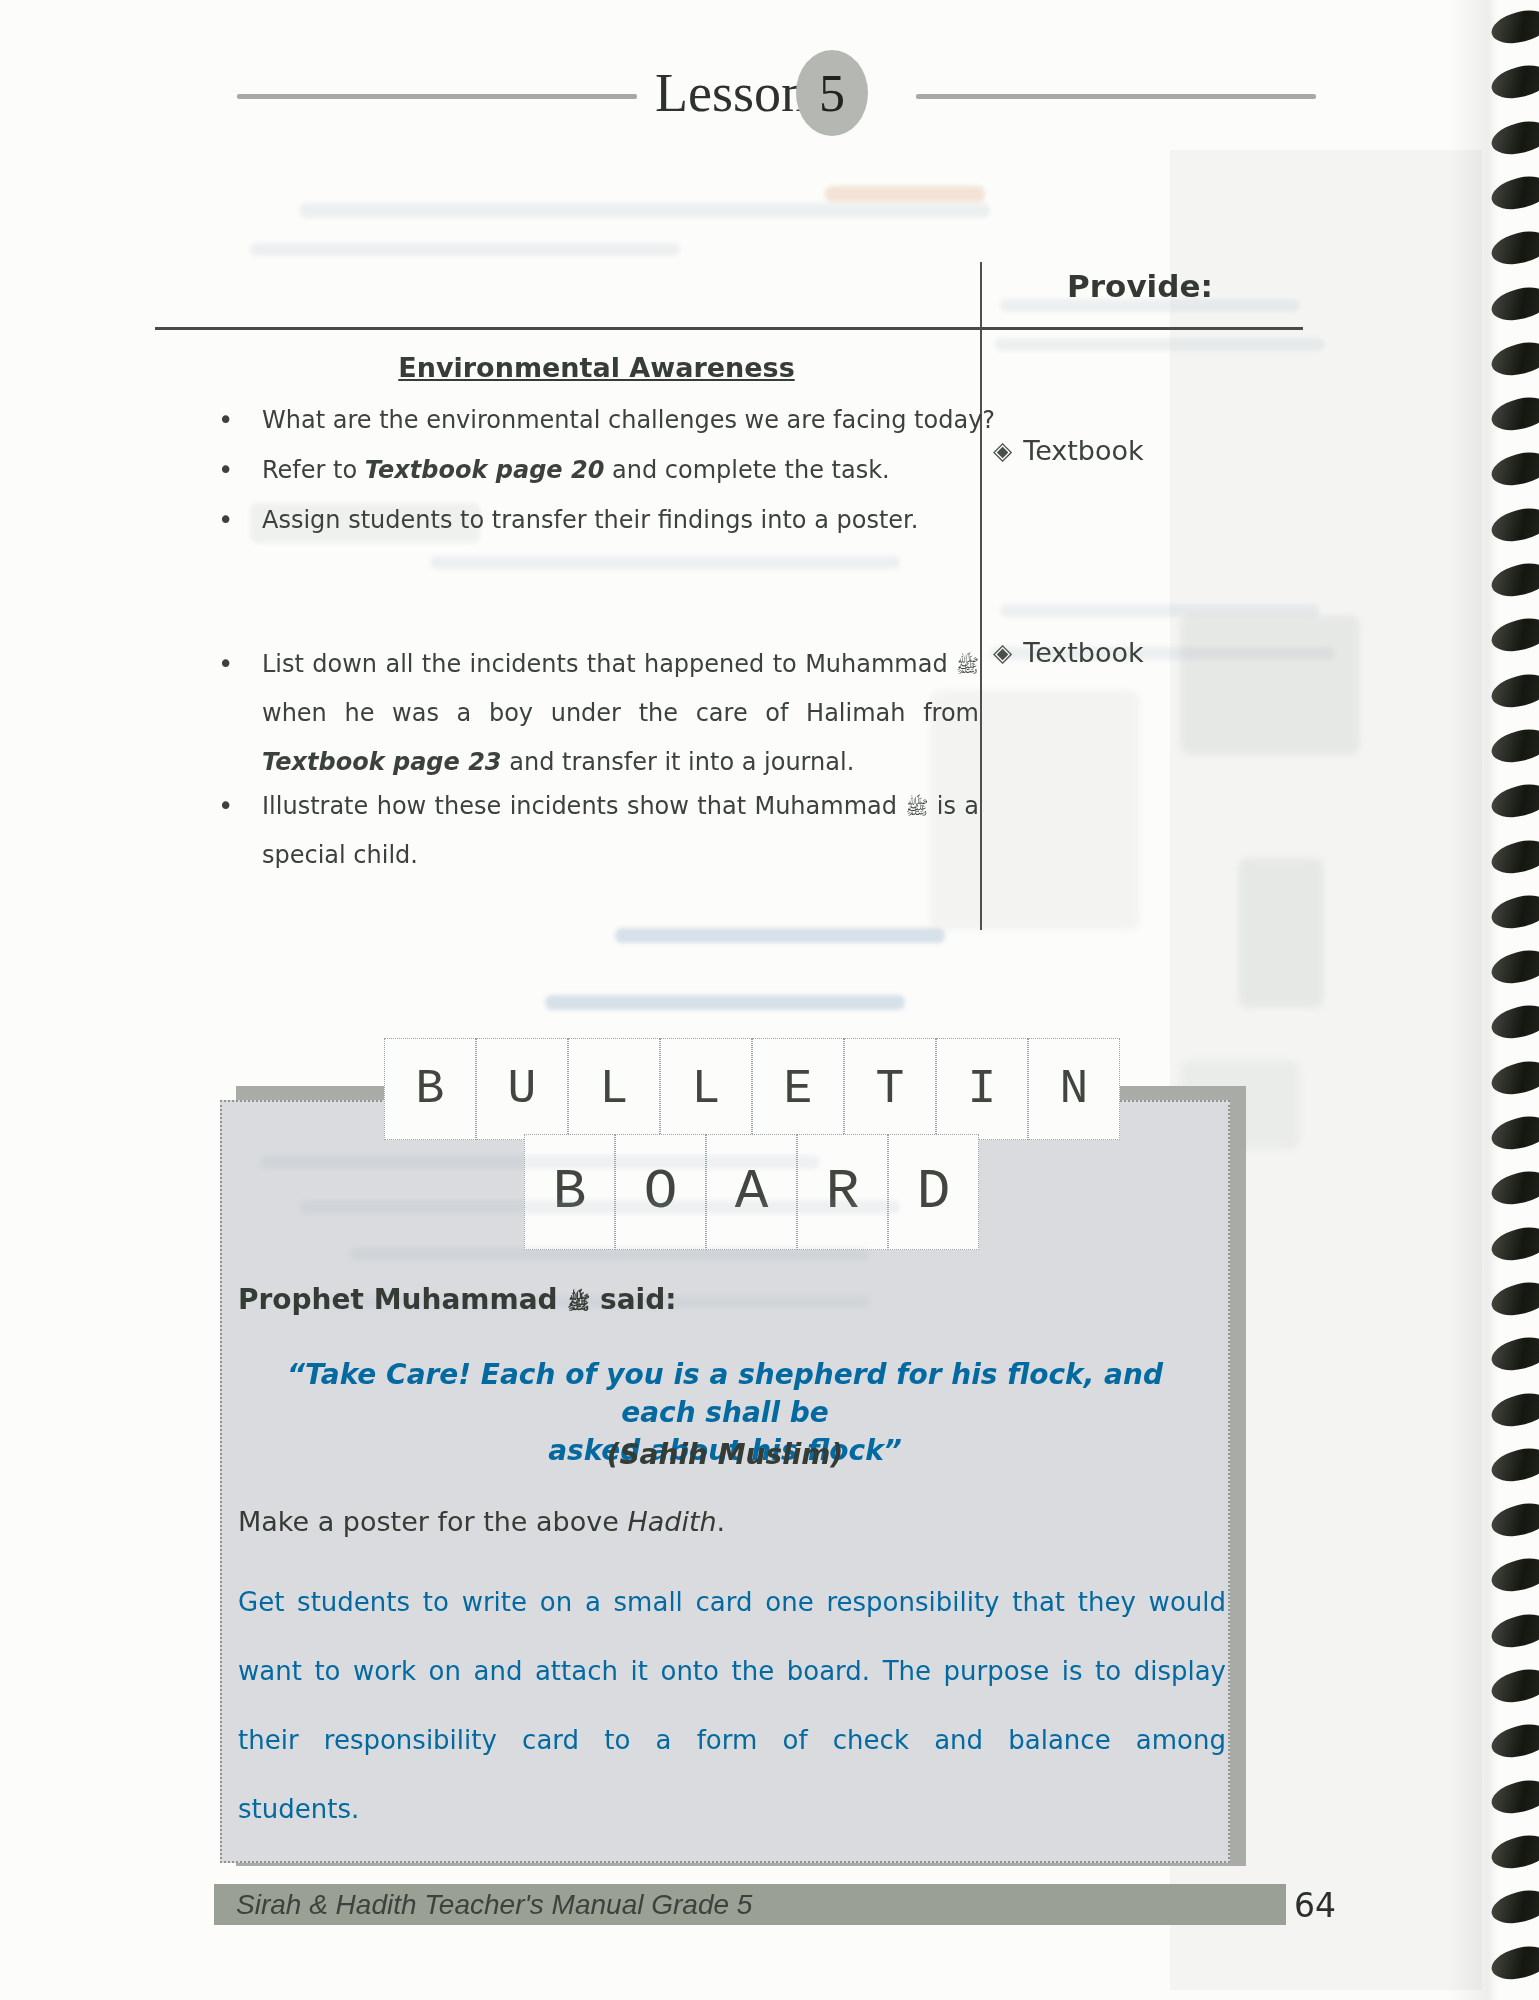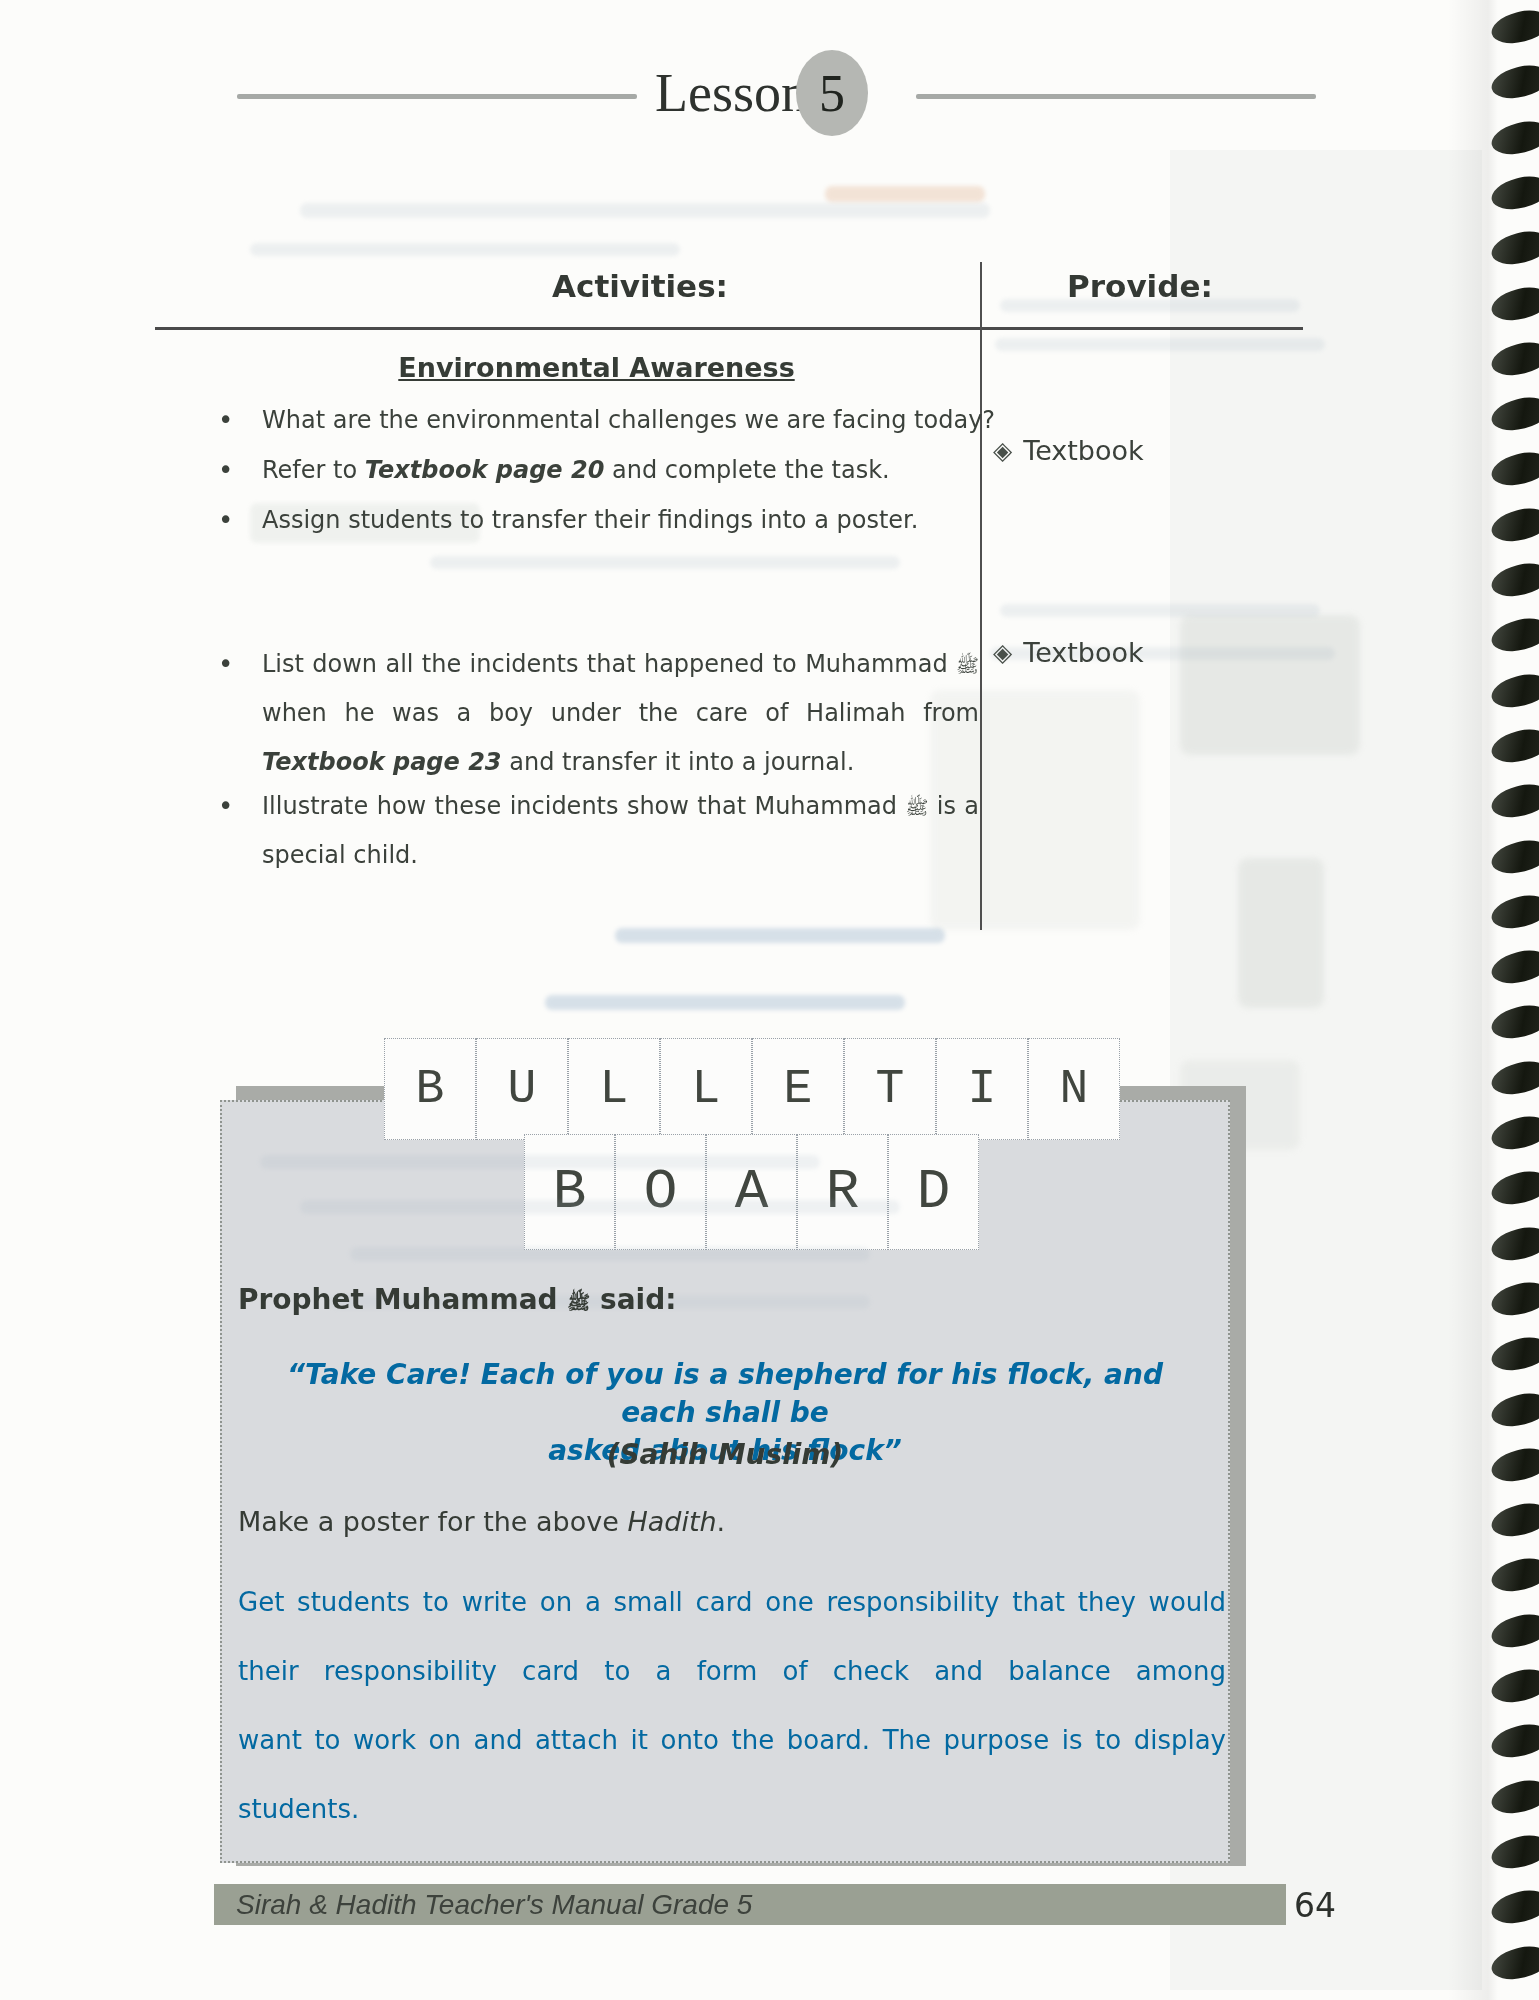--- a/index.html
+++ b/index.html
@@ -108,21 +108,20 @@
   <div class="ghost orange" style="left:825px;top:186px;width:160px;height:16px;"></div>
   <div class="ghost" style="left:1000px;top:299px;width:300px;height:13px;"></div>
   <div class="ghost" style="left:995px;top:338px;width:330px;height:13px;"></div>
   <div class="ghost green" style="left:250px;top:503px;width:230px;height:40px;opacity:.12;"></div>
   <div class="ghost" style="left:430px;top:556px;width:470px;height:13px;"></div>
   <div class="ghost" style="left:1000px;top:604px;width:320px;height:13px;"></div>
   <div class="ghost" style="left:990px;top:647px;width:345px;height:13px;"></div>
   <div class="ghost blue" style="left:615px;top:928px;width:330px;height:15px;"></div>
   <div class="ghost blue" style="left:545px;top:995px;width:360px;height:15px;"></div>
 
-  <div class="col-header" style="left:450px;top:268px;width:380px;">Activities:</div>
   <div class="col-header" style="left:1000px;top:268px;width:280px;">Provide:</div>
   <div class="hrule"></div>
   <div class="vrule"></div>
 
   <div class="sec-heading" style="top:352px;">Environmental Awareness</div>
 
   <div class="bullet-row" style="top:403px;">
     <span class="bullet-dot">•</span>
     <span class="bullet-text">What are the environmental challenges we are facing today?</span>
   </div>
@@ -185,22 +184,22 @@
   <div class="board-quote">
     <span>“Take Care! Each of you is a shepherd for his flock, and each shall be</span><br>
     <span>asked about his flock”</span>
   </div>
   <div class="board-attr">(Sahih Muslim)</div>
 
   <div class="board-poster"><span>Make a poster for the above </span><span style="font-style:italic;">Hadith</span><span>.</span></div>
 
   <div class="board-para">
     <div class="pline">Get students to write on a small card one responsibility that they would</div>
+    <div class="pline">want to work on and attach it onto the board. The purpose is to display</div>
     <div class="pline">their responsibility card to a form of check and balance among</div>
-    <div class="pline">want to work on and attach it onto the board. The purpose is to display</div>
     <div class="pline last">students.</div>
   </div>
 
   <div class="footer-bar">
     <span class="footer-title">Sirah &amp; Hadith Teacher's Manual Grade 5</span>
   </div>
   <div class="page-num">64</div>
 
   <div class="edge-shade"></div>
   <div class="binding">

